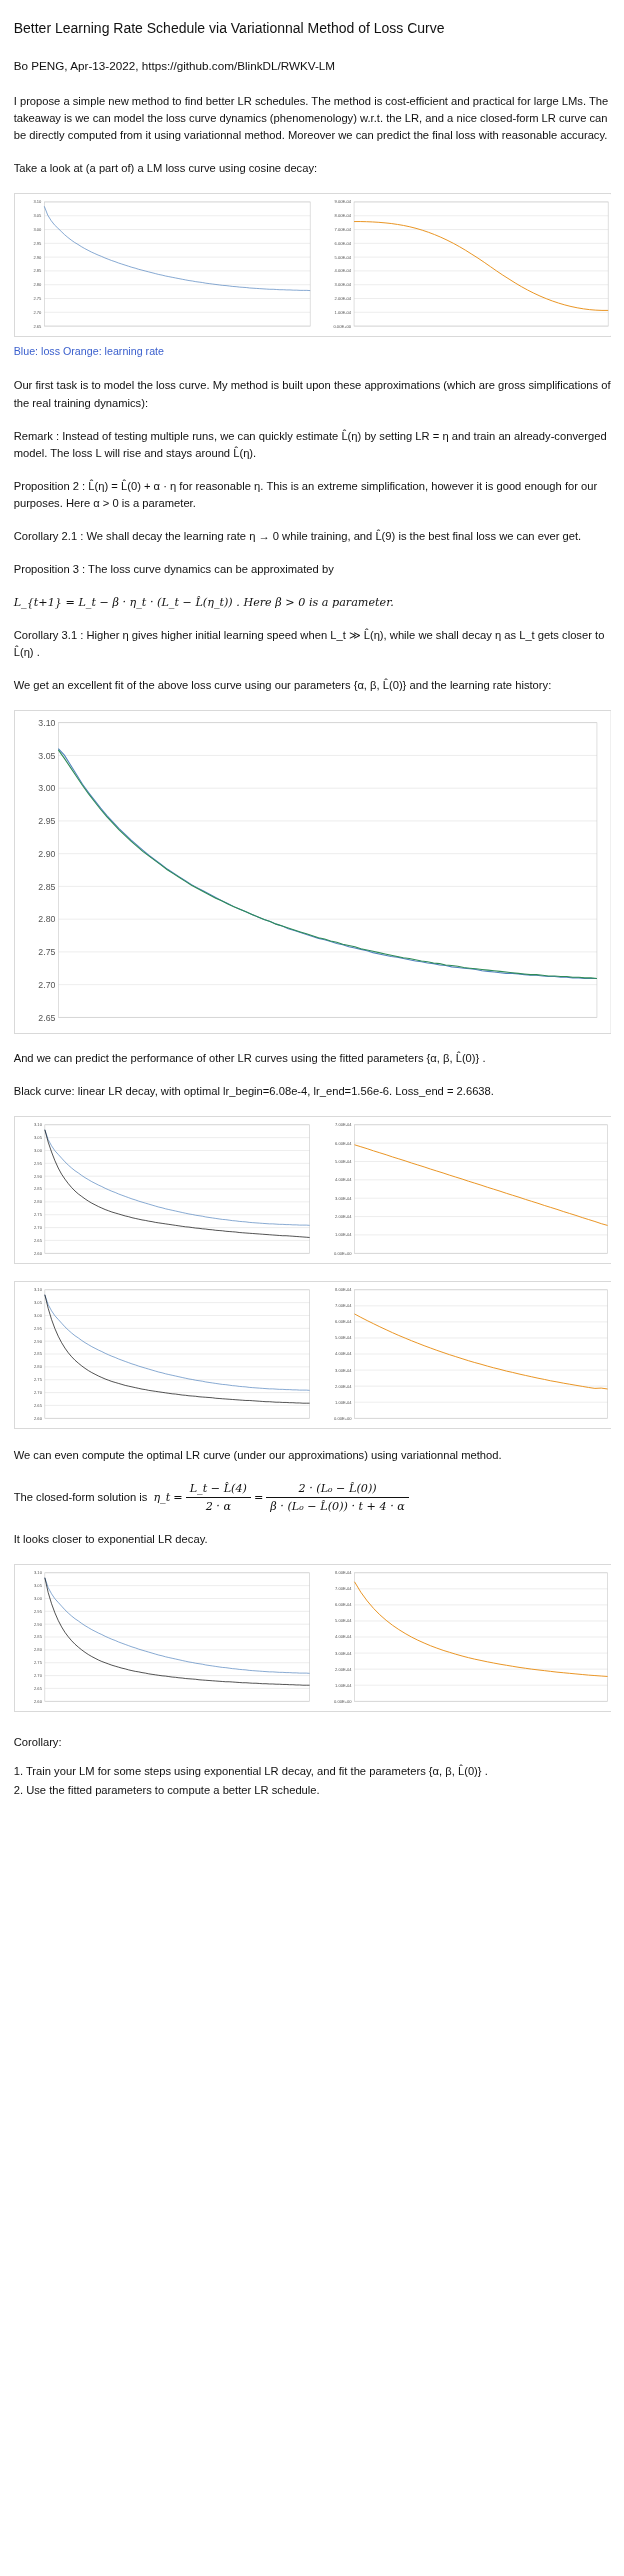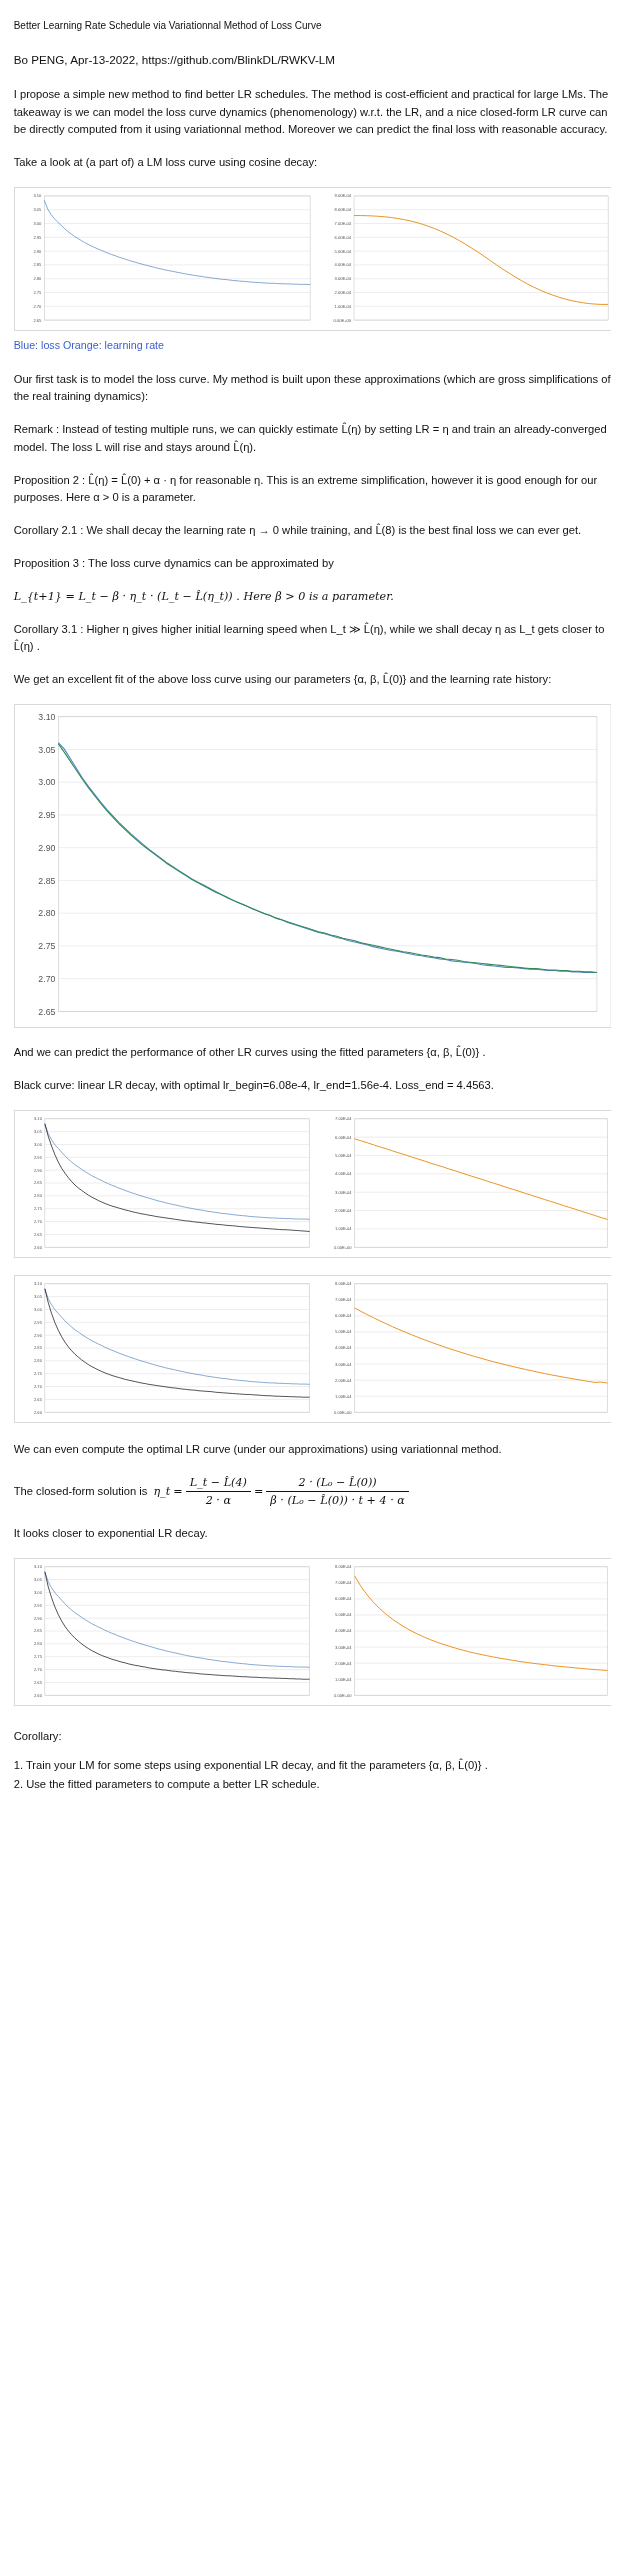--- a/index.html
+++ b/index.html
@@ -6,21 +6,21 @@
   html, body { margin: 0; padding: 0; }
   body {
     width: 625px;
     background: #ffffff;
     color: #111111;
     font-family: "Liberation Sans", sans-serif;
     font-size: 10.7px;
     line-height: 1.55;
   }
   .page { padding: 13.7px 13.7px 21.5px 13.7px; }
-  .title { font-size: 10px; margin: 3.9px 0 17.6px 0; color: #111; }
+  .title { font-size: 14px; margin: 3.9px 0 17.6px 0; color: #111; }
   .byline { font-size: 11.7px; margin: 0 0 17.6px 0; color: #111; }
   p.para { margin: 0 0 15.6px 0; font-size: 11.2px; text-align: left; }
   .math { font-family: "DejaVu Serif", serif; font-style: italic; }
   .mathup { font-family: "DejaVu Serif", serif; font-style: normal; }
   .caption { text-align: left; font-size: 10.7px; color: #3a5fcd; margin: 5.9px 0 17.6px 0; }
   .figure { border: 1px solid #d9d9d9; background: #fff; margin: 0 0 3.9px 0; }
   .fig-row { display: flex; }
   .fig-half { width: 50%; position: relative; }
   svg { display: block; }
   .eqblock { margin: 0 0 15.6px 0; font-size: 11.2px; }
@@ -98,21 +98,21 @@
             <path d="M42.00 28.05 L48.34 28.05 L54.68 28.19 L61.02 28.45 L67.37 28.85 L73.71 29.39 L80.05 30.06 L86.39 30.99 L92.73 32.06 L99.07 33.40 L105.41 35.00 L111.76 36.88 L118.10 39.01 L124.44 41.42 L130.78 44.09 L137.12 47.04 L143.46 50.24 L149.80 53.72 L156.15 57.46 L162.49 61.47 L168.83 65.48 L175.17 69.76 L181.51 74.17 L187.85 78.59 L194.20 82.86 L200.54 86.87 L206.88 90.88 L213.22 94.63 L219.56 98.10 L225.90 101.31 L232.24 104.25 L238.59 106.93 L244.93 109.33 L251.27 111.47 L257.61 113.34 L263.95 114.95 L270.29 116.28 L276.63 117.35 L282.98 118.16 L289.32 118.69 L295.66 118.96 L302.00 118.96 " fill="none" stroke="#e8921f" stroke-width="1"></path>
           </svg>
       </div>
     </div>
   </div>
   <div class="caption">Blue: loss Orange: learning rate</div>
 
   <p class="para">Our first task is to model the loss curve. My method is built upon these approximations (which are gross simplifications of the real training dynamics):</p>
   <p class="para">Remark : Instead of testing multiple runs, we can quickly estimate L̂(η) by setting LR = η and train an already-converged model. The loss L will rise and stays around L̂(η).</p>
   <p class="para">Proposition 2 : L̂(η) = L̂(0) + α · η for reasonable η. This is an extreme simplification, however it is good enough for our purposes. Here α &gt; 0 is a parameter.</p>
-  <p class="para">Corollary 2.1 : We shall decay the learning rate η → 0 while training, and L̂(8) is the best final loss we can ever get.</p>
+  <p class="para">Corollary 2.1 : We shall decay the learning rate η → 0 while training, and L̂(9) is the best final loss we can ever get.</p>
   <p class="para">Proposition 3 : The loss curve dynamics can be approximated by</p>
   <p class="para math">L_{t+1} = L_t − β · η_t · (L_t − L̂(η_t)) . Here β &gt; 0 is a parameter.</p>
   <p class="para">Corollary 3.1 : Higher η gives higher initial learning speed when L_t ≫ L̂(η), while we shall decay η as L_t gets closer to L̂(η) .</p>
   <p class="para">We get an excellent fit of the above loss curve using our parameters {α, β, L̂(0)} and the learning rate history:</p>
 
   <div class="big-fig">
     <svg id="svg-fig2-fit" width="596" height="322" viewBox="0 0 610 330" style="font-size:11px">
         <rect x="0" y="0" width="610" height="330" fill="#ffffff"></rect>
         <line x1="44" y1="12" x2="596" y2="12" stroke="#d9d9d9" stroke-width="0.5"></line>
         <text x="41" y="15.24" text-anchor="end" font-size="9" fill="#555" font-family="Liberation Sans, sans-serif">3.10</text>
@@ -134,21 +134,21 @@
         <text x="41" y="283.68444444444447" text-anchor="end" font-size="9" fill="#555" font-family="Liberation Sans, sans-serif">2.70</text>
         <line x1="44" y1="314" x2="596" y2="314" stroke="#d9d9d9" stroke-width="0.5"></line>
         <text x="41" y="317.24" text-anchor="end" font-size="9" fill="#555" font-family="Liberation Sans, sans-serif">2.65</text>
         <rect x="44" y="12" width="552" height="302" fill="none" stroke="#c8c8c8" stroke-width="0.6"></rect>
         <path d="M44.00 38.55 L50.20 45.19 L56.40 55.14 L62.61 65.10 L68.81 75.05 L75.01 83.68 L81.21 91.65 L87.42 99.61 L93.62 106.91 L99.82 113.55 L106.02 120.19 L112.22 126.16 L118.43 132.14 L124.63 137.45 L130.83 142.76 L137.03 148.07 L143.24 152.71 L149.44 157.36 L155.64 162.00 L161.84 165.99 L168.04 169.97 L174.25 173.95 L180.45 177.93 L186.65 181.25 L192.85 184.57 L199.06 187.89 L205.26 191.21 L211.46 194.53 L217.66 197.18 L223.87 200.50 L230.07 203.16 L236.27 205.81 L242.47 208.47 L248.67 211.12 L254.88 213.78 L261.08 215.77 L267.28 218.42 L273.48 220.41 L279.69 223.07 L285.89 225.06 L292.09 227.05 L298.29 229.04 L304.49 231.03 L310.70 233.02 L316.90 234.35 L323.10 236.34 L329.30 238.33 L335.51 239.66 L341.71 241.65 L347.91 242.98 L354.11 244.31 L360.31 245.64 L366.52 247.63 L372.72 248.95 L378.92 250.28 L385.12 251.61 L391.33 252.27 L397.53 253.60 L403.73 254.93 L409.93 256.25 L416.13 256.92 L422.34 258.25 L428.54 258.91 L434.74 260.24 L440.94 260.90 L447.15 262.23 L453.35 262.89 L459.55 263.56 L465.75 264.22 L471.96 264.88 L478.16 266.21 L484.36 266.87 L490.56 267.54 L496.76 268.20 L502.97 268.87 L509.17 268.87 L515.37 269.53 L521.57 270.19 L527.78 270.86 L533.98 270.86 L540.18 271.52 L546.38 272.18 L552.58 272.18 L558.79 272.85 L564.99 272.85 L571.19 273.51 L577.39 273.51 L583.60 274.18 L589.80 274.18 L596.00 274.18 " fill="none" stroke="#4f81bd" stroke-width="1.1"></path>
         <path d="M44.00 39.88 L50.20 48.51 L56.40 57.80 L62.61 67.09 L68.81 76.38 L75.01 85.01 L81.21 92.98 L87.42 100.94 L93.62 108.24 L99.82 114.88 L106.02 121.52 L112.22 127.49 L118.43 133.46 L124.63 138.77 L130.83 144.08 L137.03 148.73 L143.24 153.38 L149.44 158.02 L155.64 162.67 L161.84 166.65 L168.04 170.63 L174.25 174.62 L180.45 178.60 L186.65 181.92 L192.85 185.24 L199.06 188.55 L205.26 191.87 L211.46 194.53 L217.66 197.85 L223.87 200.50 L230.07 203.16 L236.27 205.81 L242.47 208.47 L248.67 211.12 L254.88 213.78 L261.08 215.77 L267.28 218.42 L273.48 220.41 L279.69 222.40 L285.89 224.40 L292.09 226.39 L298.29 228.38 L304.49 230.37 L310.70 232.36 L316.90 233.69 L323.10 235.68 L329.30 237.01 L335.51 239.00 L341.71 240.33 L347.91 241.65 L354.11 243.64 L360.31 244.97 L366.52 246.30 L372.72 247.63 L378.92 248.95 L385.12 250.28 L391.33 251.61 L397.53 252.94 L403.73 253.60 L409.93 254.93 L416.13 256.25 L422.34 256.92 L428.54 258.25 L434.74 258.91 L440.94 260.24 L447.15 260.90 L453.35 261.56 L459.55 262.89 L465.75 263.56 L471.96 264.22 L478.16 264.88 L484.36 265.55 L490.56 266.21 L496.76 266.87 L502.97 267.54 L509.17 268.20 L515.37 268.87 L521.57 269.53 L527.78 270.19 L533.98 270.19 L540.18 270.86 L546.38 271.52 L552.58 271.52 L558.79 272.18 L564.99 272.18 L571.19 272.85 L577.39 272.85 L583.60 273.51 L589.80 273.51 L596.00 274.18 " fill="none" stroke="#2e8b57" stroke-width="1.1"></path>
       </svg>
   </div>
 
   <p class="para">And we can predict the performance of other LR curves using the fitted parameters {α, β, L̂(0)} .</p>
-  <p class="para">Black curve: linear LR decay, with optimal lr_begin=6.08e-4, lr_end=1.56e-4. Loss_end = 4.4563.</p>
+  <p class="para">Black curve: linear LR decay, with optimal lr_begin=6.08e-4, lr_end=1.56e-6. Loss_end = 2.6638.</p>
 
   <div class="figure">
     <div class="fig-row">
       <div class="fig-half">
         <svg id="svg-fig3-loss" width="303" height="146" viewBox="0 0 310 150" style="font-size:11px">
             <rect x="0" y="0" width="310" height="150" fill="#ffffff"></rect>
             <line x1="30" y1="8" x2="302" y2="8" stroke="#d9d9d9" stroke-width="0.5"></line>
             <text x="27" y="9.512" text-anchor="end" font-size="4.2" fill="#555" font-family="Liberation Sans, sans-serif">3.10</text>
             <line x1="30" y1="21.2" x2="302" y2="21.2" stroke="#d9d9d9" stroke-width="0.5"></line>
             <text x="27" y="22.712" text-anchor="end" font-size="4.2" fill="#555" font-family="Liberation Sans, sans-serif">3.05</text>

